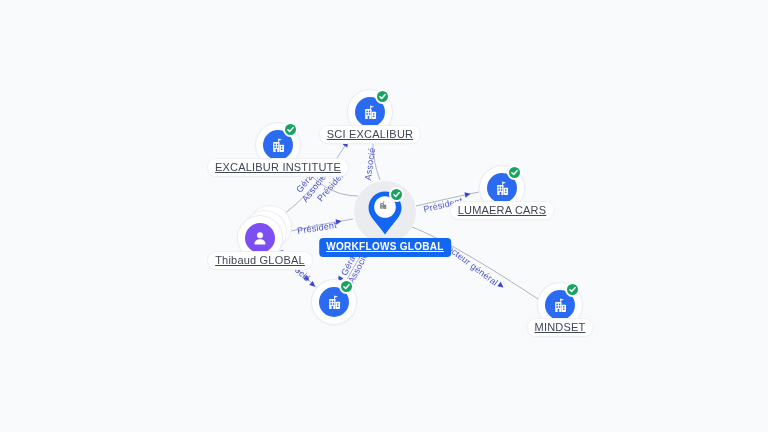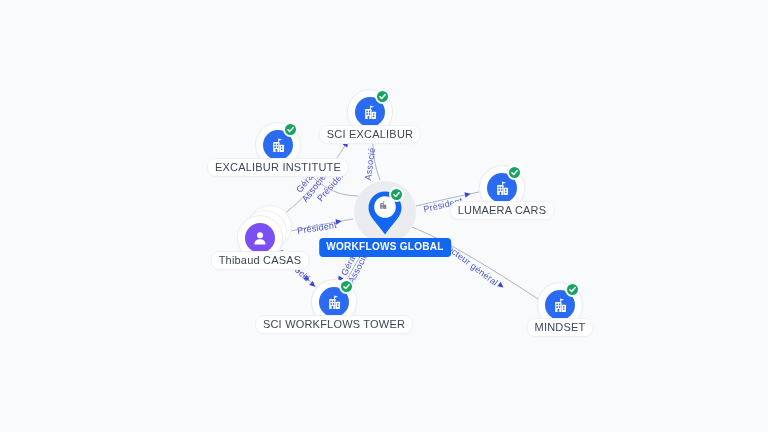--- a/index.html
+++ b/index.html
@@ -18,21 +18,21 @@
   .inner{position:absolute;left:50%;top:50%;transform:translate(-50%,-50%);
          width:30px;height:30px;border-radius:50%;background:var(--node-blue,#2b6bf2);
          display:flex;align-items:center;justify-content:center;}
   .person .inner{background:var(--person-purple,#7b4ff2);}
   .badge{position:absolute;width:11px;height:11px;border-radius:50%;
          background:var(--check-green,#17a463);border:2px solid #fff;z-index:4;
          display:flex;align-items:center;justify-content:center;}
   .node-label{position:absolute;transform:translateX(-50%);z-index:5;background:#fff;
               color:var(--label-text,#3d4655);font-size:11px;line-height:14px;font-weight:500;
               letter-spacing:.2px;padding:1px 7px 2px;border-radius:8px;white-space:nowrap;
-              box-shadow:0 0 0 1px #eef0f5,0 1px 2px rgba(20,30,60,.05);}
+              box-shadow:0 0 0 1px #eef0f5,0 1px 2px rgba(20,30,60,.05);text-decoration:underline;}
   .node-label.selected{background:var(--selected-blue,#1266f1);color:#fff;font-weight:700;
               font-size:10px;letter-spacing:.3px;border-radius:4px;padding:2px 7px 3px;
               box-shadow:none;}
   .pin{position:absolute;z-index:3;}
 </style>
 </head>
 <body>
 
 <div class="stage">
     <svg class="edges" width="768" height="432">
@@ -183,21 +183,21 @@
       <div class="stackc" style="left: 11px; top: -10px;"></div>
       <div class="stackc" style="left: 6px; top: -5px;"></div>
       <div class="circ"></div>
       <div class="inner">
         <svg width="18" height="18" viewBox="0 0 24 24" fill="#fff">
           <circle cx="12" cy="8.2" r="4"></circle>
           <path d="M12 13.6c-4.3 0-7.4 2.7-7.4 6.2 0 .4.3.7.7.7h13.4c.4 0 .7-.3.7-.7 0-3.5-3.1-6.2-7.4-6.2z"></path>
         </svg>
       </div>
     </div>
-    <div class="node-label" style="left: 260px; top: 252px;">Thibaud CASAS</div>
+    <div class="node-label" style="left: 260px; top: 252px;">Thibaud GLOBAL</div>
     <div class="node company" style="left: 312px; top: 280px;">
       <div class="circ"></div>
       <div class="inner">
         <svg width="17" height="17" viewBox="0 0 24 24">
           <g fill="#fff">
             <rect x="4.5" y="7" width="9" height="14" rx="0.8"></rect>
             <rect x="13.8" y="11" width="6" height="10" rx="0.8"></rect>
             <rect x="11.3" y="2.2" width="1.1" height="5"></rect>
             <path d="M12.4 2.4 L17 3.8 L12.4 5.2 Z"></path>
           </g>
@@ -211,21 +211,20 @@
             <rect x="15.5" y="16.4" width="2" height="2"></rect>
           </g>
         </svg>
       </div>
       <div class="badge" style="left: 27px; top: 0px; margin-top: -1px;">
         <svg width="9" height="9" viewBox="0 0 12 12">
           <path d="M2.6 6.3 4.9 8.6 9.4 3.6" fill="none" stroke="#fff" stroke-width="2.1" stroke-linecap="round" stroke-linejoin="round"></path>
         </svg>
       </div>
     </div>
-    <div class="node-label" style="left: 334px; top: 316px;">SCI WORKFLOWS TOWER</div>
     <div class="node company" style="left: 538px; top: 283px;">
       <div class="circ"></div>
       <div class="inner">
         <svg width="17" height="17" viewBox="0 0 24 24">
           <g fill="#fff">
             <rect x="4.5" y="7" width="9" height="14" rx="0.8"></rect>
             <rect x="13.8" y="11" width="6" height="10" rx="0.8"></rect>
             <rect x="11.3" y="2.2" width="1.1" height="5"></rect>
             <path d="M12.4 2.4 L17 3.8 L12.4 5.2 Z"></path>
           </g>

